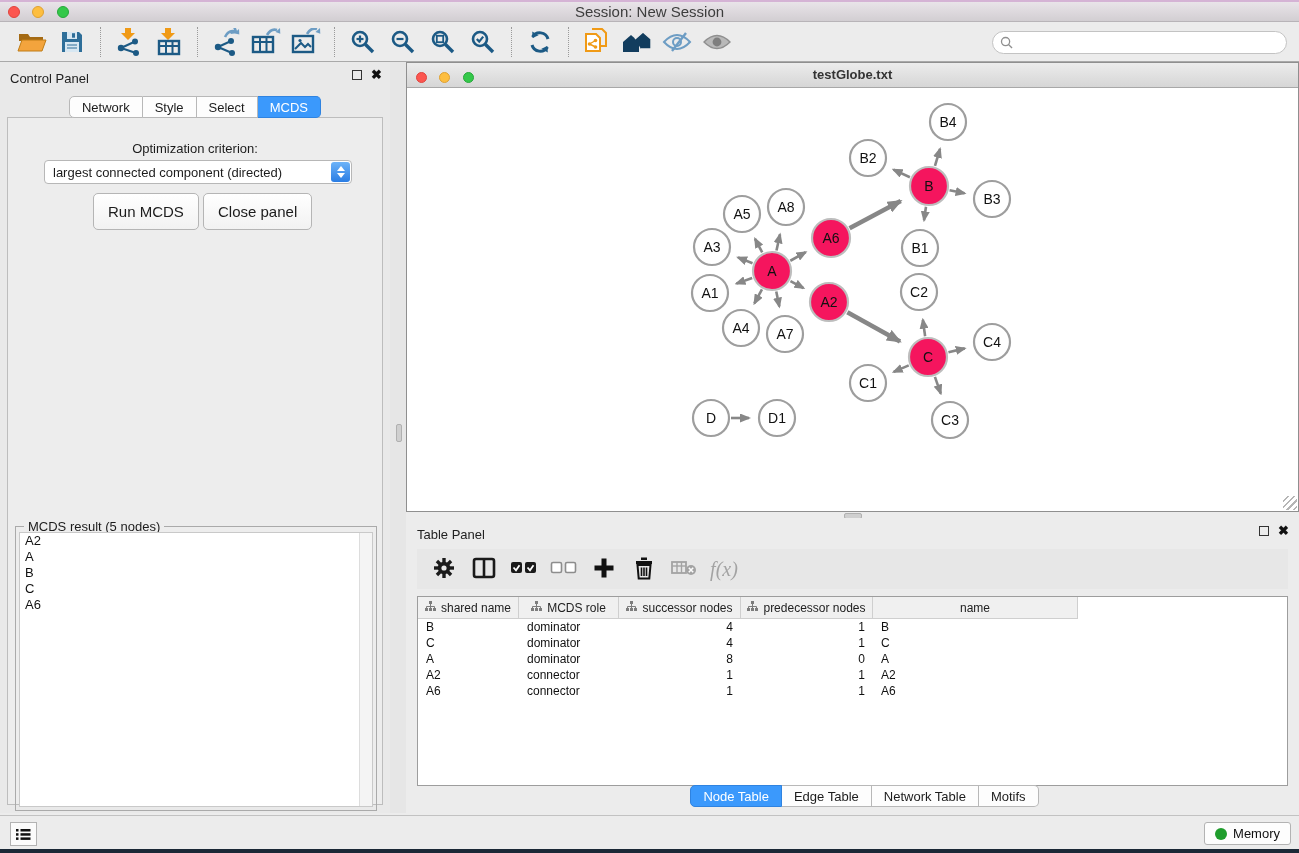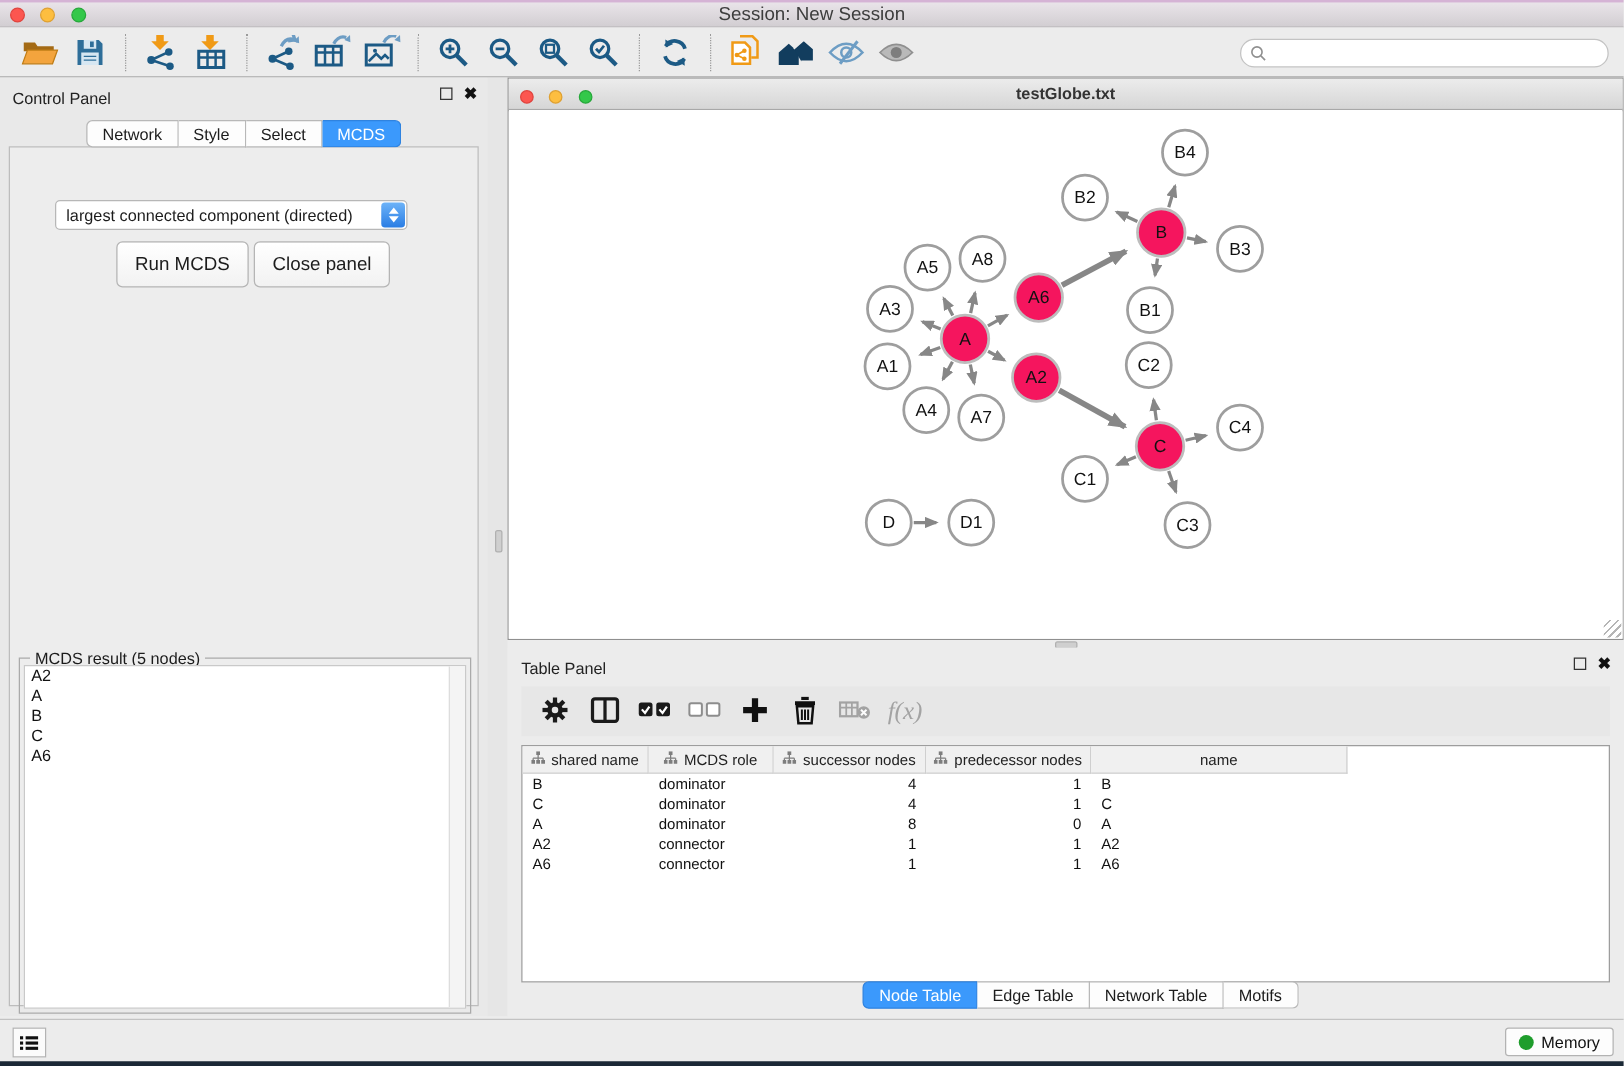--- a/index.html
+++ b/index.html
@@ -43,21 +43,21 @@
   #cp-tabs { position:absolute; left:0; top:34px; width:390px; display:flex; justify-content:center; z-index:2; }
   .tab { font-size:13px; padding:3px 12px; background:#fdfdfd; border:1px solid #b8b8b8; border-left:none;
     color:#1c1c1c; height:22px; line-height:15px; }
   .tab:first-child { border-left:1px solid #b8b8b8; border-radius:5px 0 0 5px; }
   .tab:last-child { border-radius:0 5px 5px 0; }
   .tab.active { background:#3b99fc; border-color:#2f83e0; color:#fff; }
 
   #cp-body { position:absolute; left:7px; top:55px; width:376px; height:688px;
     background:#ededed; border:1px solid #bdbdbd; }
   #opt-label { width:100%; text-align:center; font-size:13px; color:#1c1c1c; position:absolute; top:23px; }
-  #opt-select { position:absolute; left:36px; top:42px; width:282px; height:24px; background:#fff;
+  #opt-select { position:absolute; left:36px; top:42px; width:308px; height:24px; background:#fff;
     border:1px solid #b7b7b7; border-radius:4px; font-size:13px; color:#1c1c1c;
     display:flex; align-items:center; padding-left:8px; }
   #opt-stepper { position:absolute; right:1px; top:1px; width:19px; height:20px; border-radius:3px;
     background:linear-gradient(#6db3f8,#2a7de4); display:flex; flex-direction:column;
     align-items:center; justify-content:center; gap:2px; }
   .stp-up { width:0; height:0; border-left:4px solid transparent; border-right:4px solid transparent; border-bottom:5px solid #fff; }
   .stp-dn { width:0; height:0; border-left:4px solid transparent; border-right:4px solid transparent; border-top:5px solid #fff; }
   .cp-btn { position:absolute; top:75px; height:37px; background:linear-gradient(#ffffff,#f2f2f2);
     border:1px solid #b5b5b5; border-radius:5px; font-size:15px; color:#1c1c1c; padding:0 14px;
     font-family:"Liberation Sans",sans-serif; }
@@ -317,20 +317,21 @@
       <span class="close-x">✖</span>
     </span>
   </div>
   <div id="cp-tabs">
       <span class="tab">Network</span>
       <span class="tab">Style</span>
       <span class="tab">Select</span>
       <span class="tab active">MCDS</span>
     </div>
   <div id="cp-body">
+    <div id="opt-label">Optimization criterion:</div>
     <div id="opt-select">
       <span>largest connected component (directed)</span>
       <span id="opt-stepper">
         <span class="stp-up"></span>
           <span class="stp-dn"></span>
       </span>
     </div>
     <button class="cp-btn" id="run-btn">Run MCDS</button>
     <button class="cp-btn" id="closep-btn">Close panel</button>
     <div id="result-group">

